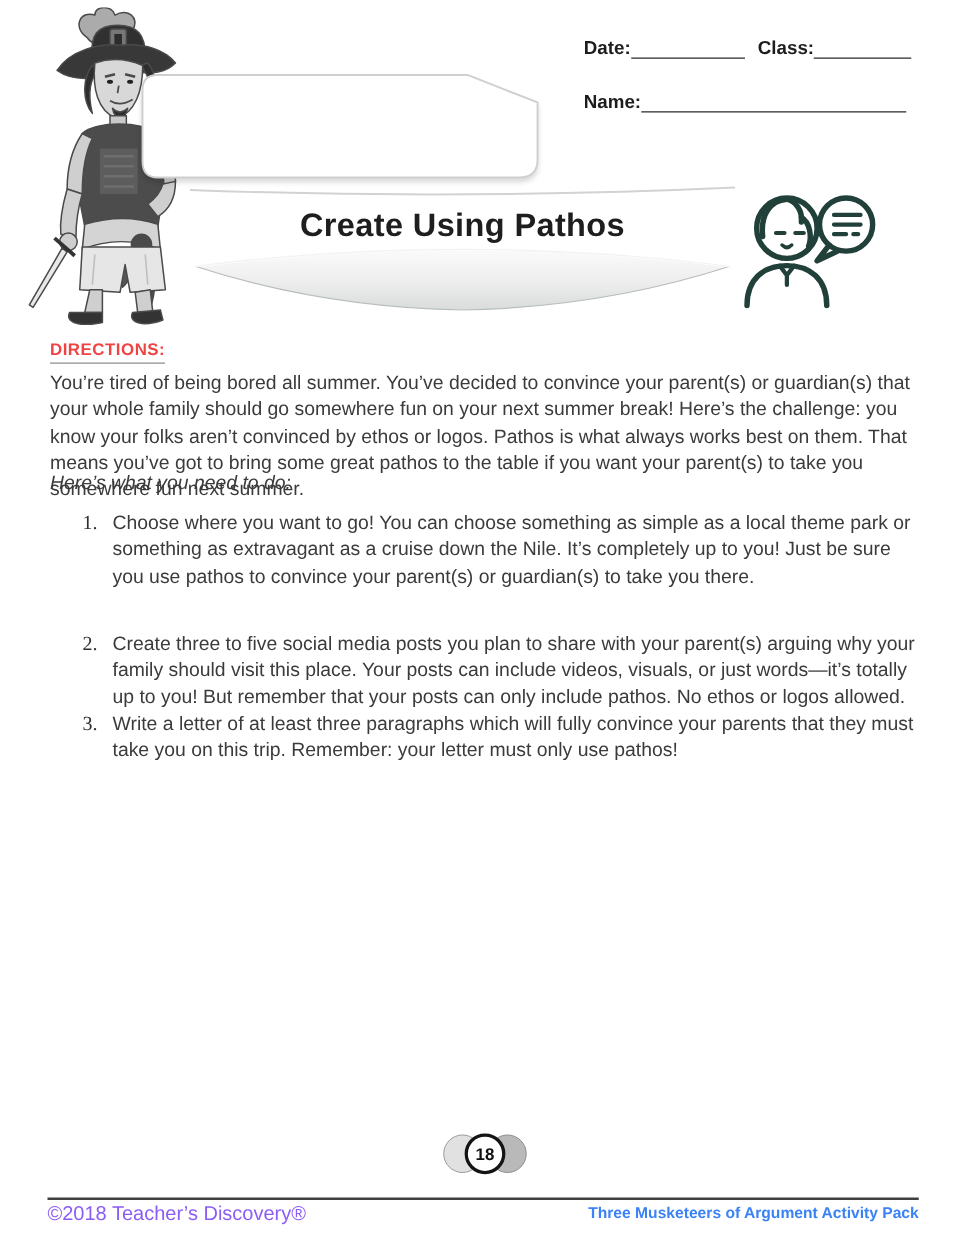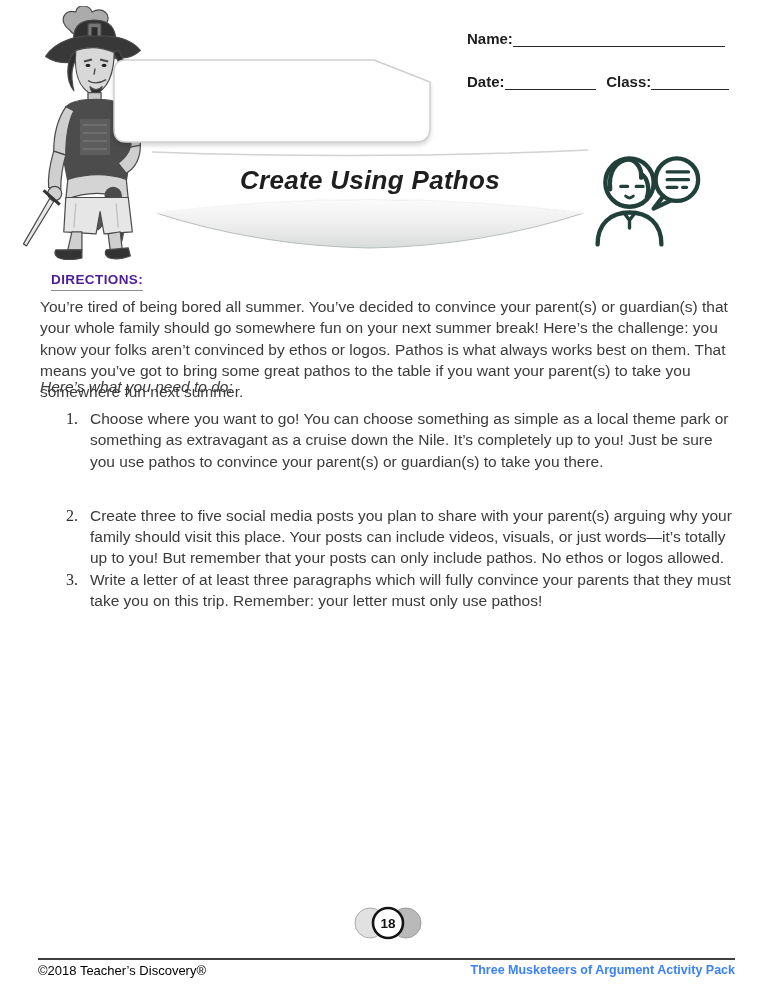--- a/index.html
+++ b/index.html
@@ -20,54 +20,54 @@
   }
   .callout .callout-text b { font-weight:bold; color:#222; }
   
   .fields { position:absolute; left:467px; top:30px; width:262px; font-size:15px; font-weight:bold; color:#1d1d1d; }
   .fields .row { display:flex; align-items:flex-end; margin-bottom:26px; }
   .fields .blank { display:inline-block; border-bottom:1.6px solid #2a2a2a; height:17px; }
   .blank-name { width:212px; }
   .blank-date { width:92px; margin-right:10px; }
   .blank-class { width:78px; }
   
-  .title-block { position:absolute; left:150px; top:140px; width:440px; height:120px;font-style:italic; }
+  .title-block { position:absolute; left:150px; top:140px; width:440px; height:120px; }
   .title-block svg.banner-bg { position:absolute; inset:0; }
   .worksheet-title {
     position:absolute; left:0; right:0; top:25px; text-align:center;
     font-size:26px; font-weight:bold; color:#1e1e1e; letter-spacing:0.3px;
   }
   .banner-title {
     position:absolute; left:0; right:0; top:63px; text-align:center;
     font-size:27px; font-weight:bold; color:#1c1c1c; letter-spacing:0.4px;
   }
   .title-icon { position:absolute; left:586px; top:146px; width:116px; height:104px; }
   
   .directions-heading {
     position:absolute; left:40px; top:272px;
-    font-size:13.5px; font-weight:bold; letter-spacing:0.4px; color:#4c1d95;
-    border-bottom:1.5px solid #8d8d8d; padding-bottom:3px;margin-left:11px;
+    font-size:13.5px; font-weight:bold; letter-spacing:0.4px; color:#ef4444;
+    border-bottom:1.5px solid #8d8d8d; padding-bottom:3px;
   }
   .intro { position:absolute; left:40px; top:296px; width:700px; font-size:15.5px; line-height:21.3px; }
   .lead-in { position:absolute; left:40px; top:378px; font-size:15.5px; font-style:italic; }
   ol.steps { position:absolute; left:40px; top:408px; width:700px; list-style:none; counter-reset:step; }
   ol.steps li {
     counter-increment:step; position:relative; padding-left:50px;
     font-size:15.5px; line-height:21.3px;
   }
   ol.steps li::before {
     content:counter(step) "."; position:absolute; left:26px; top:0;
     font-family:"Liberation Serif", serif; font-size:16px; color:#2e2e2e;
   }
   ol.steps li:nth-child(2) { margin-top:33px; }
   ol.steps li:nth-child(3) { }
   
   .footer-line { position:absolute; left:38px; right:38px; top:958px; height:2px; background:#3f3f3f; }
   .page-badge { position:absolute; left:350px; top:902px; width:76px; height:42px; }
-  .copyright { position:absolute; left:38px; top:963px; font-size:13px; color:#000000; }
+  .copyright { position:absolute; left:38px; top:963px; font-size:16px; color:#8b5cf6; }
   .book-title { position:absolute; right:38px; top:963px; font-size:12.5px; font-weight:bold; color:#3b82f6; }
 </style>
 </head>
 <body>
 
 <div class="page">
 
   <div class="character">
     <svg width="154" height="254" viewBox="0 0 150 252">
       <g stroke="#4a4a4a" stroke-width="1.2" stroke-linejoin="round">
@@ -110,28 +110,28 @@
   </div>
 
   <div class="callout">
     <svg class="callout-bg" width="322" height="88" viewBox="0 0 322 88">
       <path d="M14,2 H262 L318,24 V70 Q318,84 303,84 H14 Q2,84 2,71 V14 Q2,2 14,2 Z" fill="#ffffff" stroke="#cfcfcf" stroke-width="1.5"></path>
     </svg>
   </div>
 
   <div class="fields">
     <div class="row">
-      <span>Name:</span>
-        <span class="blank blank-name"></span>
-    </div>
-    <div class="row">
       <span>Date:</span>
         <span class="blank blank-date"></span>
         <span>Class:</span>
         <span class="blank blank-class"></span>
+    </div>
+    <div class="row">
+      <span>Name:</span>
+        <span class="blank blank-name"></span>
     </div>
   </div>
 
   <div class="title-block">
     <svg class="banner-bg" width="440" height="120" viewBox="0 0 440 120">
       <defs>
         <linearGradient id="lensGrad" x1="0" y1="0" x2="0" y2="1">
           <stop offset="0" stop-color="#fbfbfb"></stop>
           <stop offset="0.55" stop-color="#ededed"></stop>
           <stop offset="1" stop-color="#d8dcda"></stop>

